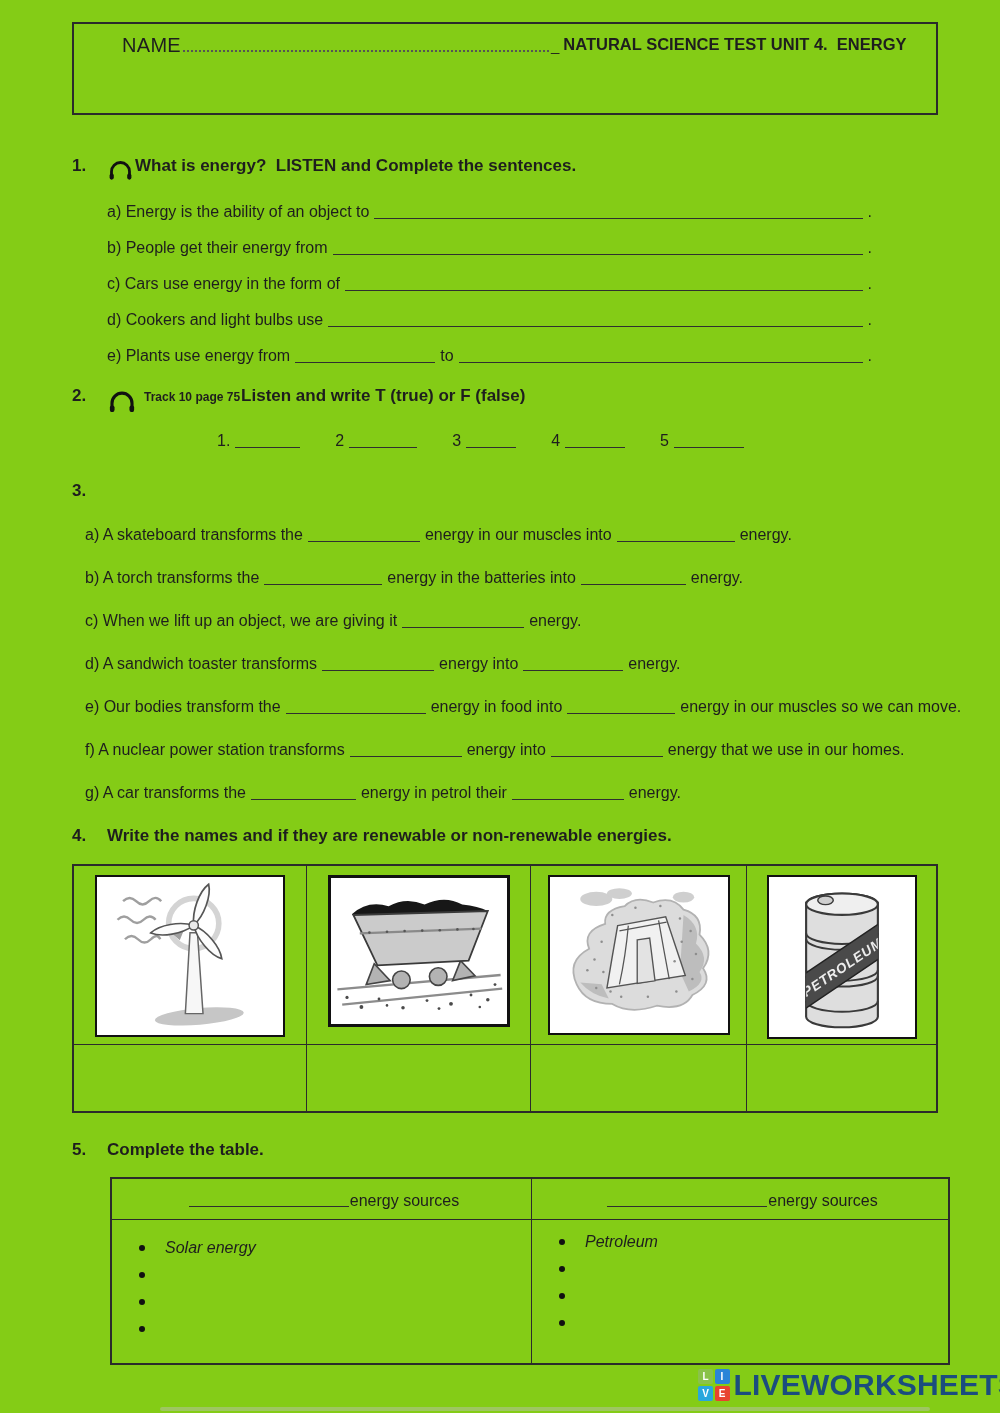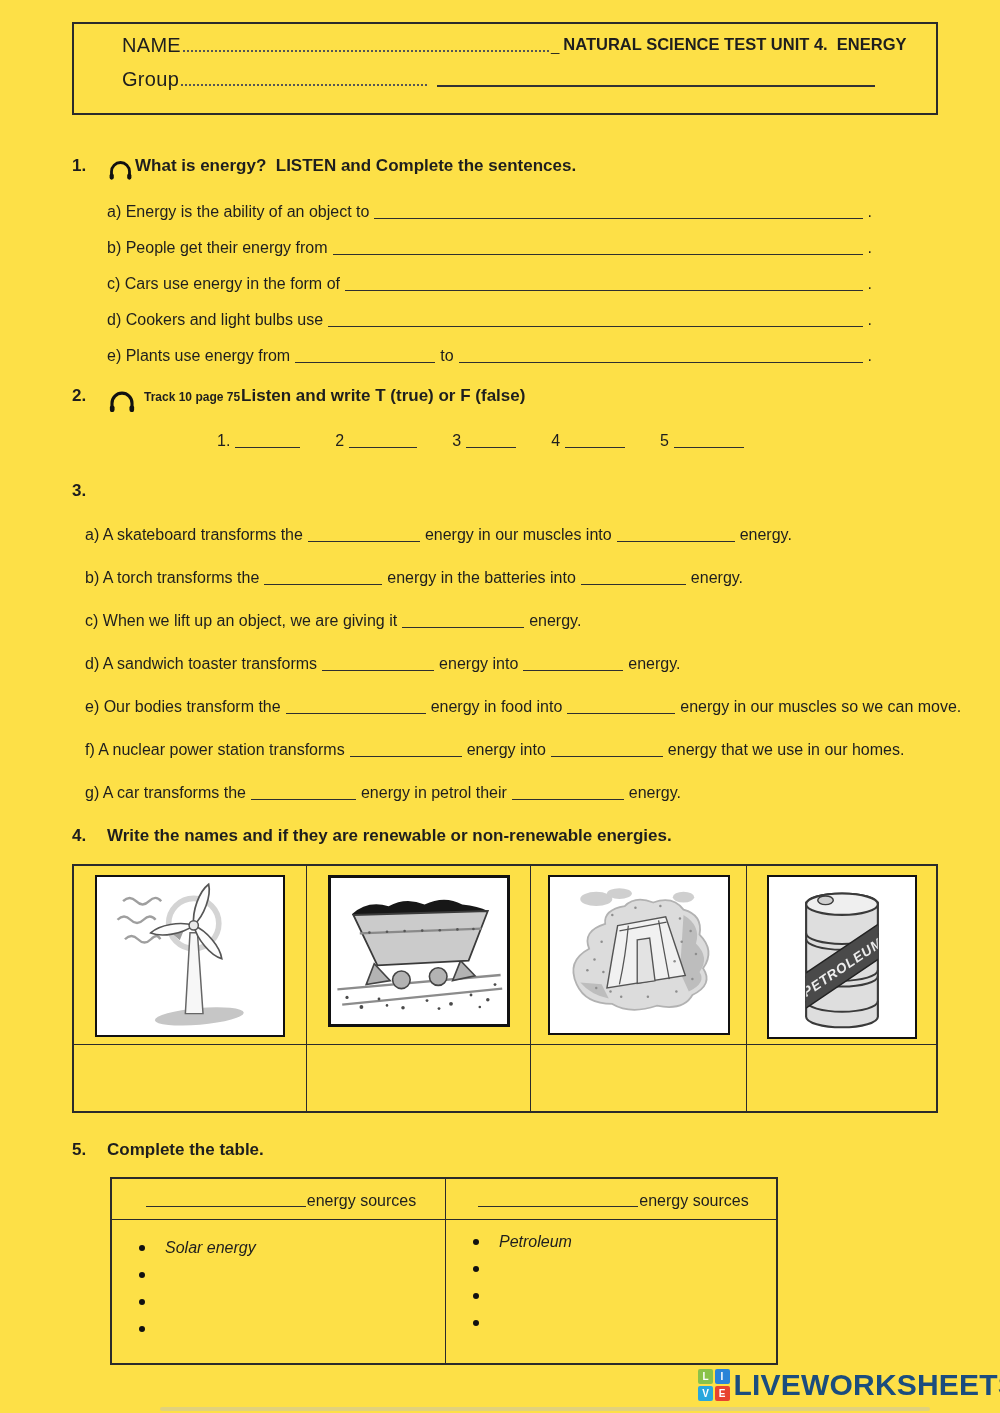--- a/index.html
+++ b/index.html
@@ -1,16 +1,16 @@
 <!DOCTYPE html>
 <html><head>
 <meta charset="utf-8">
 <style>
   html,body{margin:0;padding:0;background:#ffffff;}
-  .page{position:relative;width:1000px;height:1413px;background:#fde047;overflow:hidden;
+  .page{position:relative;width:1000px;height:1413px;background:#84cc16;overflow:hidden;
         font-family:"Liberation Sans", sans-serif;color:#1e1e1e;}
   .content{padding:22px 62px 0 72px;}
 
   
   .hdr-box{border:2px solid #2b2b2b;height:79px;padding:10px 20px 0 48px;box-sizing:content-box;}
   .hdr-row{display:flex;align-items:flex-end;}
   .hdr-row .lbl{font-size:20px;letter-spacing:.3px;}
   .dotlead{border-bottom:2px dotted #555;margin:0 0 5px 2px;}
   .dl-name{width:366px;}
   .dl-group{width:246px;}
@@ -50,21 +50,21 @@
   .img-table{margin-top:18px;width:866px;border:2px solid #2b2b2b;border-collapse:collapse;table-layout:fixed;}
   .img-table td{border:1.5px solid #2b2b2b;padding:0;vertical-align:top;}
   .img-table .imgrow td{height:178px;}
   .img-table .ansrow td{height:66px;}
   .img-cell{display:flex;justify-content:center;padding-top:9px;}
   .frame{background:#fff;border:2px solid #111;}
   .frame.thick{border-width:3px;}
 
   
   .sec5{margin-top:27px;}
-  .s5-table{margin:17px 0 0 38px;width:668px;border:2px solid #2b2b2b;border-collapse:collapse;table-layout:fixed;}
+  .s5-table{margin:17px 0 0 38px;width:840px;border:2px solid #2b2b2b;border-collapse:collapse;table-layout:fixed;}
   .s5-table td{border:1.5px solid #2b2b2b;padding:0;vertical-align:top;}
   .s5-head td{height:40px;}
   .s5-body td{height:143px;}
   .s5-hcell{display:flex;align-items:flex-end;justify-content:center;font-size:16px;height:100%;padding-bottom:9px;box-sizing:border-box;}
   .s5-hcell .blank{margin-right:1px;}
   .bullets{list-style:none;margin:0;padding:14px 0 0 27px;}
   .bullets li{display:flex;align-items:center;height:27px;}
   .bdot{width:6px;height:6px;border-radius:50%;background:#111;flex:none;margin-right:20px;}
   .bullets .btxt{font-style:italic;font-size:16px;}
   .bullets.right{padding-top:8px;}
@@ -82,25 +82,20 @@
 
 <div class="page">
   <div class="content">
 
     <div class="hdr-box">
       <div class="hdr-row">
         <span class="lbl">NAME</span>
         <span class="dotlead dl-name"></span>
         <span class="hdr-us">_</span>
         <span class="hdr-title">NATURAL SCIENCE TEST UNIT 4.  ENERGY</span>
-      </div>
-      <div class="hdr-row row-group">
-        <span class="lbl">Group</span>
-        <span class="dotlead dl-group"></span>
-        <span class="solidlead"></span>
       </div>
     </div>
 
     <div class="sec1">
       <div class="sec-head">
         <span class="num">1.</span>
         <span class="hp-icon">
           <svg width="27" height="22" viewBox="0 0 27 22">
             <path d="M4.5 19 V12.5 A9 9 0 0 1 22.5 12.5 V19" fill="none" stroke="#111" stroke-width="2.8" stroke-linecap="round"></path>
             <rect x="2.6" y="14.5" width="4.2" height="6" rx="2" fill="#111"></rect>

